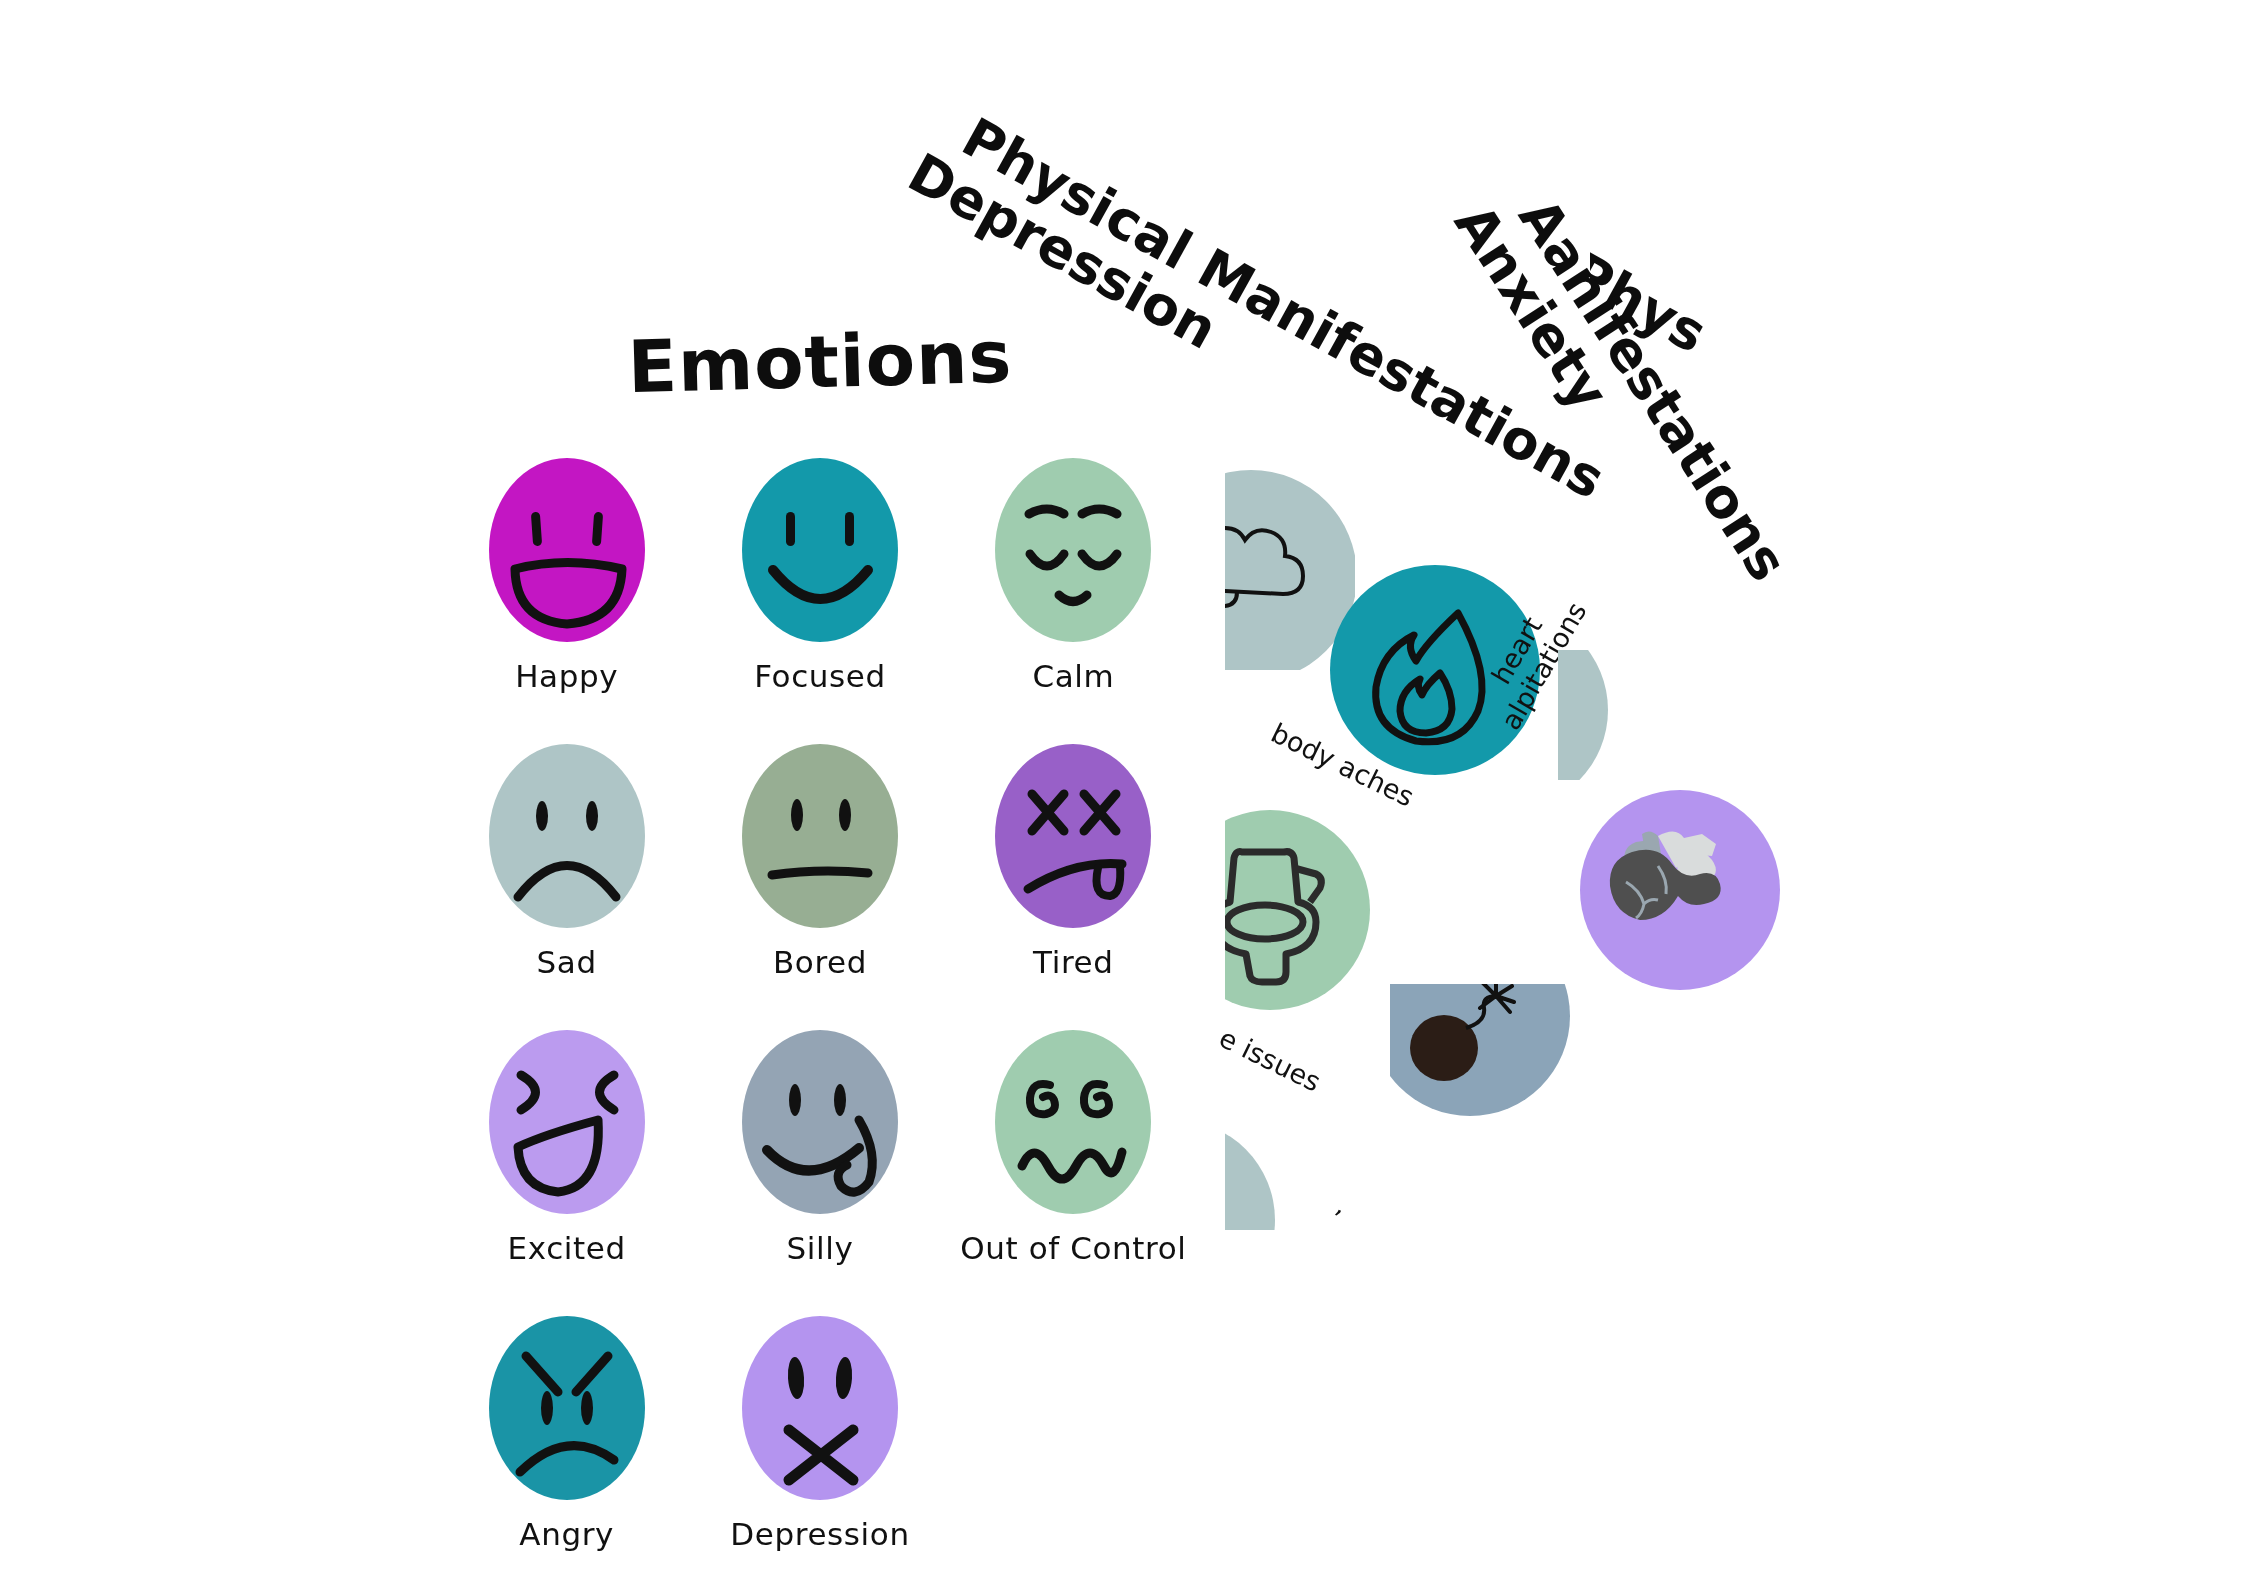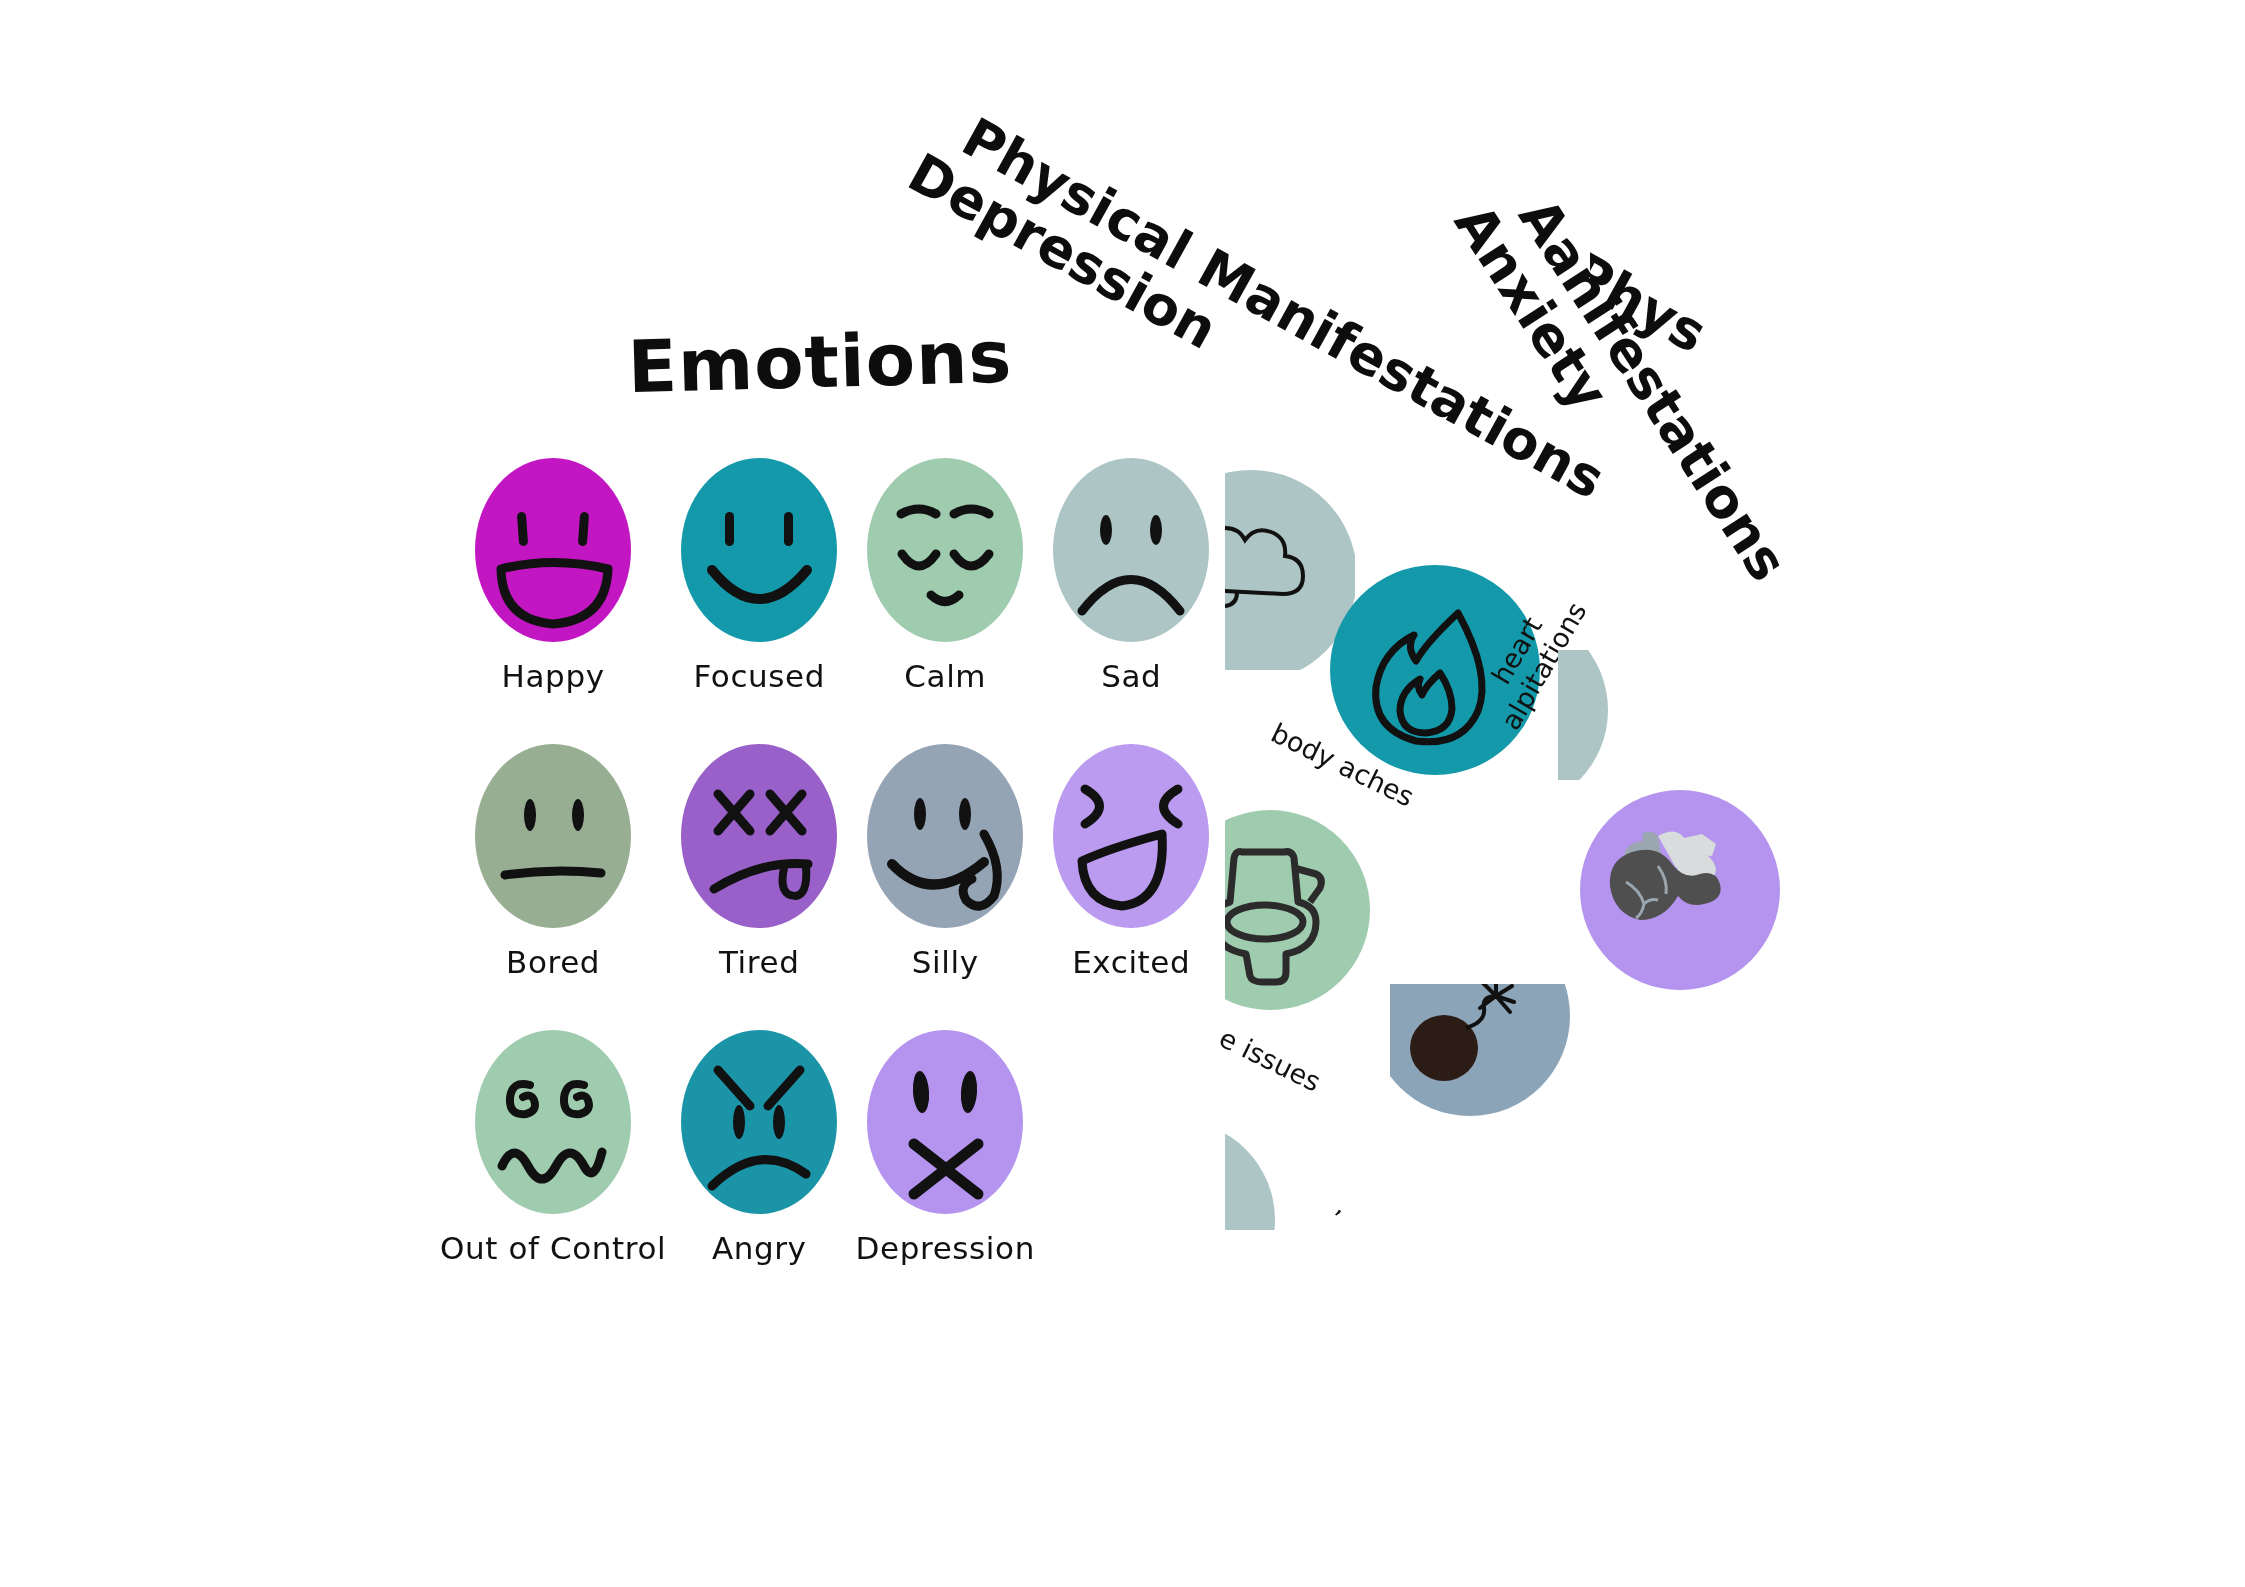--- a/index.html
+++ b/index.html
@@ -10,21 +10,21 @@
   .stage{position:absolute;inset:0;overflow:hidden;}
 
   
   #emotions-panel{position:absolute;left:440px;top:320px;width:760px;height:1100px;}
   #emotions-title{
     position:absolute;left:0;top:0;width:760px;text-align:center;
     font-size:72px;font-weight:700;color:#0d0d0d;letter-spacing:1px;
     transform:rotate(-1.6deg);
   }
   .emo-grid{position:absolute;left:0;top:130px;width:760px;
-            display:grid;grid-template-columns:repeat(4,1fr);row-gap:42px;}
+            display:grid;grid-template-columns:repeat(3,1fr);row-gap:42px;}
   .emo-cell{display:flex;flex-direction:column;align-items:center;}
   .emo-face{width:186px;height:206px;position:relative;}
   .emo-face svg{display:block;width:100%;height:100%;}
   .emo-label{
     margin-top:2px;font-size:31px;color:#111;font-weight:400;
     letter-spacing:.6px;white-space:nowrap;
   }
 
   
   .rot-heading{position:absolute;color:#0d0d0d;font-weight:700;white-space:nowrap;}
@@ -125,40 +125,40 @@
             <path d="M48 153 Q95 124 142 128" fill="none" stroke="#111" stroke-width="9" stroke-linecap="round"></path>
             <path d="M118 132 Q112 160 130 160 Q142 158 140 130" fill="none" stroke="#111" stroke-width="8" stroke-linecap="round"></path>
           </svg>
         </div>
         <div class="emo-label">Tired</div>
       </div>
 
       <div class="emo-cell">
         <div class="emo-face">
           <svg viewBox="0 0 186 206">
+            <ellipse cx="93" cy="100" rx="78" ry="92" fill="#bb9bef"></ellipse>
+            <path d="M47 53 Q76 70 47 88" fill="none" stroke="#111" stroke-width="9" stroke-linecap="round"></path>
+            <path d="M140 53 Q111 70 140 88" fill="none" stroke="#111" stroke-width="9" stroke-linecap="round"></path>
+            <path d="M44 125 Q72 112 124 98 Q128 165 84 170 Q46 166 44 125 Z" fill="none" stroke="#111" stroke-width="9" stroke-linejoin="round" stroke-linecap="round"></path>
+          </svg>
+        </div>
+        <div class="emo-label">Excited</div>
+      </div>
+
+      <div class="emo-cell">
+        <div class="emo-face">
+          <svg viewBox="0 0 186 206">
             <ellipse cx="93" cy="100" rx="78" ry="92" fill="#94a4b4"></ellipse>
             <ellipse cx="68" cy="78" rx="6" ry="16" fill="#111"></ellipse>
             <ellipse cx="113" cy="78" rx="6" ry="16" fill="#111"></ellipse>
             <path d="M40 128 Q80 170 132 126" fill="none" stroke="#111" stroke-width="10" stroke-linecap="round"></path>
             <path d="M132 98 Q152 132 142 160 Q128 178 114 164 Q106 150 120 143" fill="none" stroke="#111" stroke-width="9" stroke-linecap="round" stroke-linejoin="round"></path>
           </svg>
         </div>
         <div class="emo-label">Silly</div>
-      </div>
-
-      <div class="emo-cell">
-        <div class="emo-face">
-          <svg viewBox="0 0 186 206">
-            <ellipse cx="93" cy="100" rx="78" ry="92" fill="#bb9bef"></ellipse>
-            <path d="M47 53 Q76 70 47 88" fill="none" stroke="#111" stroke-width="9" stroke-linecap="round"></path>
-            <path d="M140 53 Q111 70 140 88" fill="none" stroke="#111" stroke-width="9" stroke-linecap="round"></path>
-            <path d="M44 125 Q72 112 124 98 Q128 165 84 170 Q46 166 44 125 Z" fill="none" stroke="#111" stroke-width="9" stroke-linejoin="round" stroke-linecap="round"></path>
-          </svg>
-        </div>
-        <div class="emo-label">Excited</div>
       </div>
 
 
       <div class="emo-cell">
         <div class="emo-face">
           <svg viewBox="0 0 186 206">
             <ellipse cx="93" cy="100" rx="78" ry="92" fill="#9fccaf"></ellipse>
             <path d="M70 63 Q52 58 50 76 Q49 94 66 92 Q78 89 74 78 Q71 71 63 75" fill="none" stroke="#111" stroke-width="8" stroke-linecap="round"></path>
             <path d="M124 63 Q106 58 104 76 Q103 94 120 92 Q132 89 128 78 Q125 71 117 75" fill="none" stroke="#111" stroke-width="8" stroke-linecap="round"></path>
             <path d="M42 144 Q54 118 68 144 Q82 170 96 144 Q110 118 124 144 Q134 163 142 130" fill="none" stroke="#111" stroke-width="9" stroke-linecap="round"></path>

